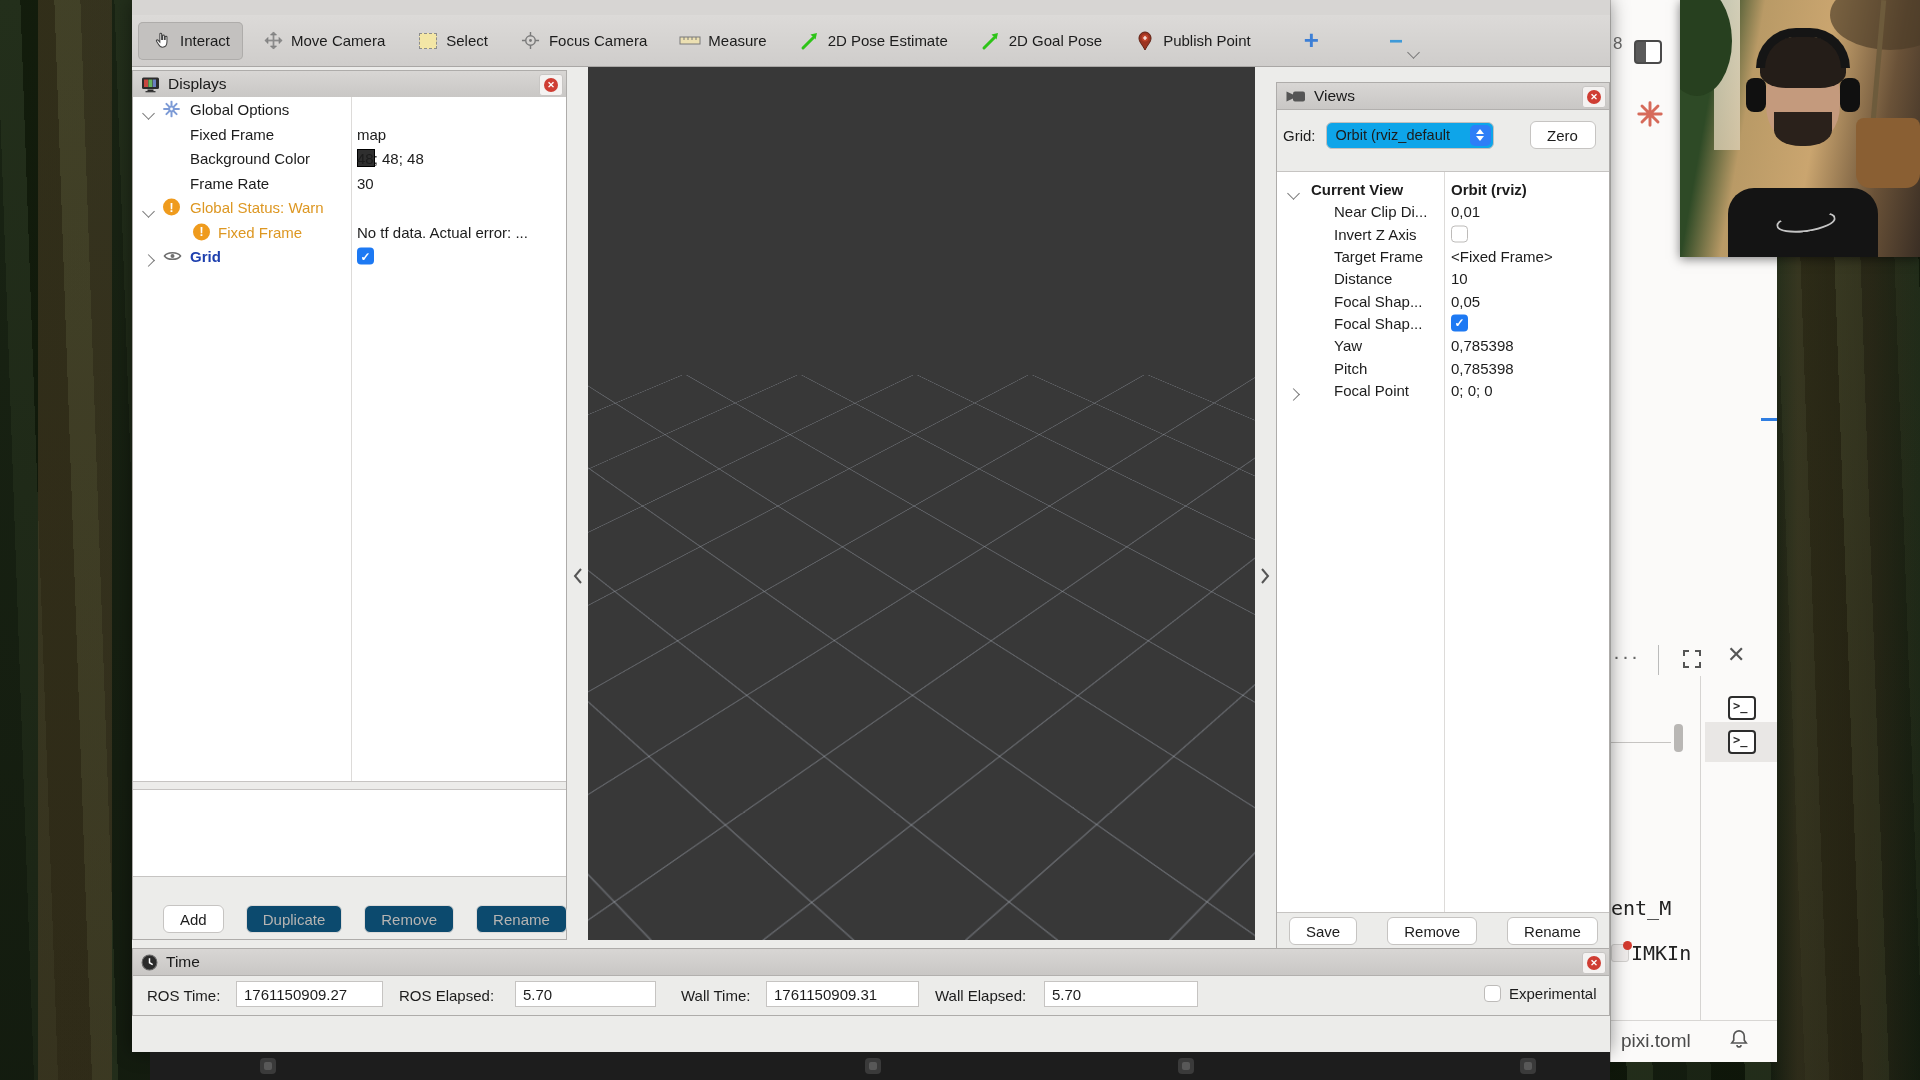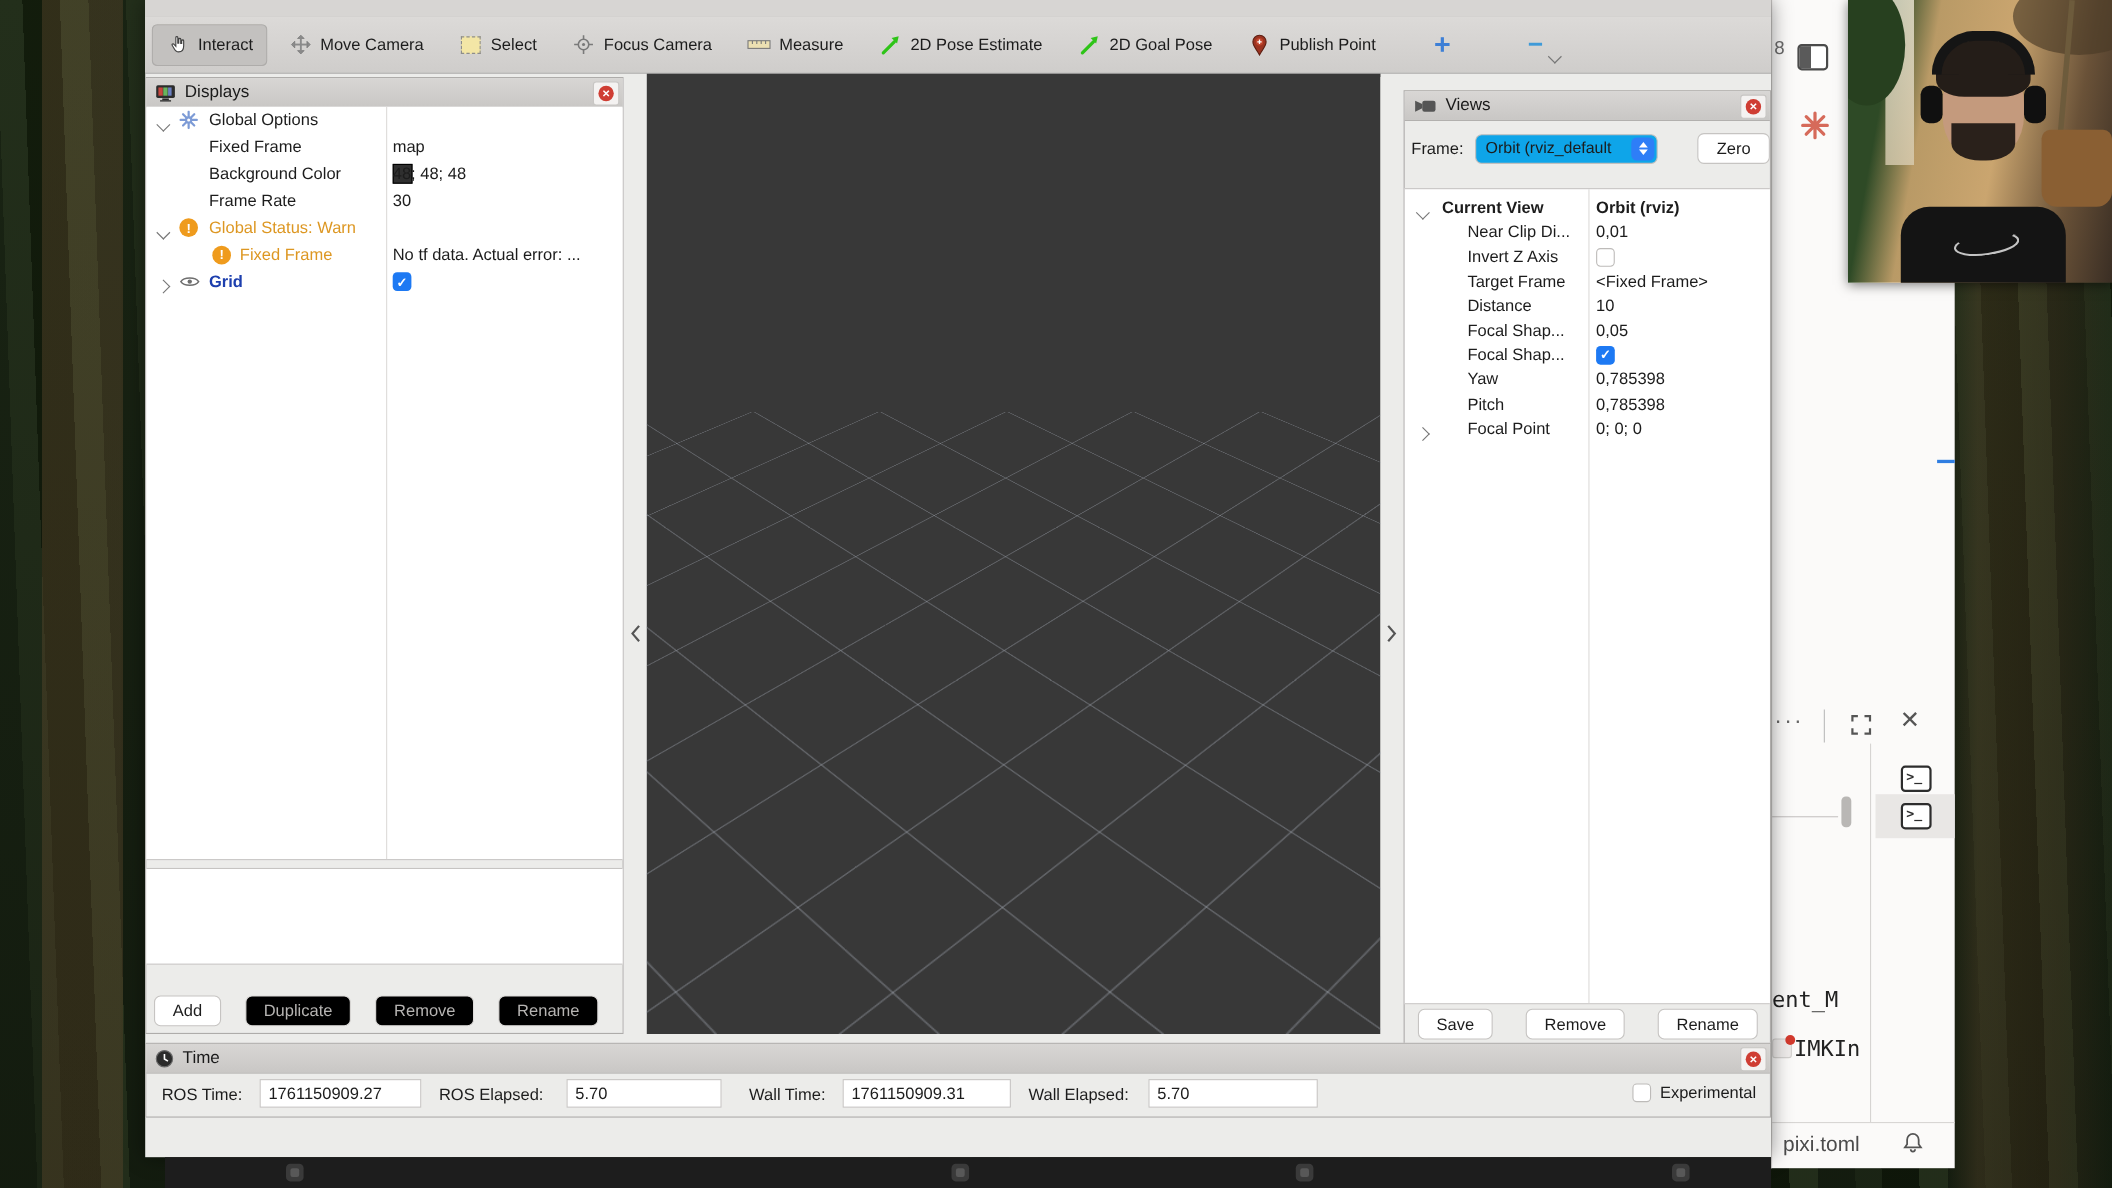--- a/index.html
+++ b/index.html
@@ -65,23 +65,23 @@
   .d-lab2{left:85px;}
   .d-val{left:224px;}
   .orange{color:#dd9722;}
   .gridname{color:#1d3fae;font-weight:bold;}
   .warnic{display:inline-flex;width:17px;height:17px;border-radius:50%;background:#ef9b1d;color:#fff;font-weight:bold;font-size:12px;align-items:center;justify-content:center;}
   .swatch{display:inline-block;width:16px;height:16px;background:#2f2f2f;border:1px solid #000;vertical-align:-3px;margin-right:6px;}
   .cb{display:inline-flex;width:17px;height:17px;border-radius:4px;align-items:center;justify-content:center;font-size:12px;font-weight:bold;color:#fff;box-sizing:border-box;}
   .cb.on{background:#1d79f3;}
   .cb.off{background:#fff;border:1px solid #bdbbb9;}
   .descpane{position:absolute;left:0;top:718px;right:0;height:86px;background:#fff;border-top:1px solid #c6c4c2;border-bottom:1px solid #c6c4c2;}
-  .btnrow{position:absolute;left:0;right:0;bottom:4px;height:32px;display:flex;align-items:center;gap:22px;padding-left:7px;}
+  .btnrow{position:absolute;left:0;right:0;bottom:4px;height:32px;display:flex;align-items:center;gap:22px;padding-left:30px;}
   .btn{height:28px;border-radius:6px;border:1px solid #c6c4c2;background:#fff;color:#1c1c1c;font-size:15px;display:inline-flex;align-items:center;justify-content:center;padding:0 16px;font-family:"Liberation Sans",sans-serif;}
-  .btn.disabled{background:#000000;color:#b6b4b2;border-color:#dddbd9;}
+  .btn.disabled{background:#0c4a6e;color:#b6b4b2;border-color:#dddbd9;}
   
   .viewport{position:absolute;left:456px;top:67px;width:667px;height:873px;background:#383838;overflow:hidden;}
   .gridplane{position:absolute;left:-45%;top:4%;width:190%;height:160%;
      background-image:
        repeating-linear-gradient(45deg,rgba(170,176,188,.34) 0 1.4px,transparent 1.4px 110px),
        repeating-linear-gradient(135deg,rgba(170,176,188,.34) 0 1.4px,transparent 1.4px 110px);
      transform:perspective(1150px) rotateX(49deg);transform-origin:50% 38%;}
   .vsplit{position:absolute;top:70px;width:21px;height:870px;background:#ececea;}
   .splitchev{position:absolute;top:497px;left:5px;color:#555;}
   
@@ -375,21 +375,21 @@
             <rect x="8" y="1.5" width="12" height="10" rx="2" fill="#555"></rect>
             <path d="M8 4.5L1.5 1.5v10L8 8.5z" fill="#555"></path>
           </svg>
       </span>
       <span>Views</span>
       <span class="closebtn">
           <span class="dot">✕</span>
         </span>
     </div>
     <div class="typerow">
-      <span class="typelabel">Frame:</span>
+      <span class="typelabel">Grid:</span>
       <span class="dropdown">
         <span>Orbit (rviz_default</span>
         <span class="stepper">
             <i class="up"></i>
             <i class="dn"></i>
           </span>
       </span>
       <button class="btn zerobtn">Zero</button>
     </div>
     <div class="vtree">

